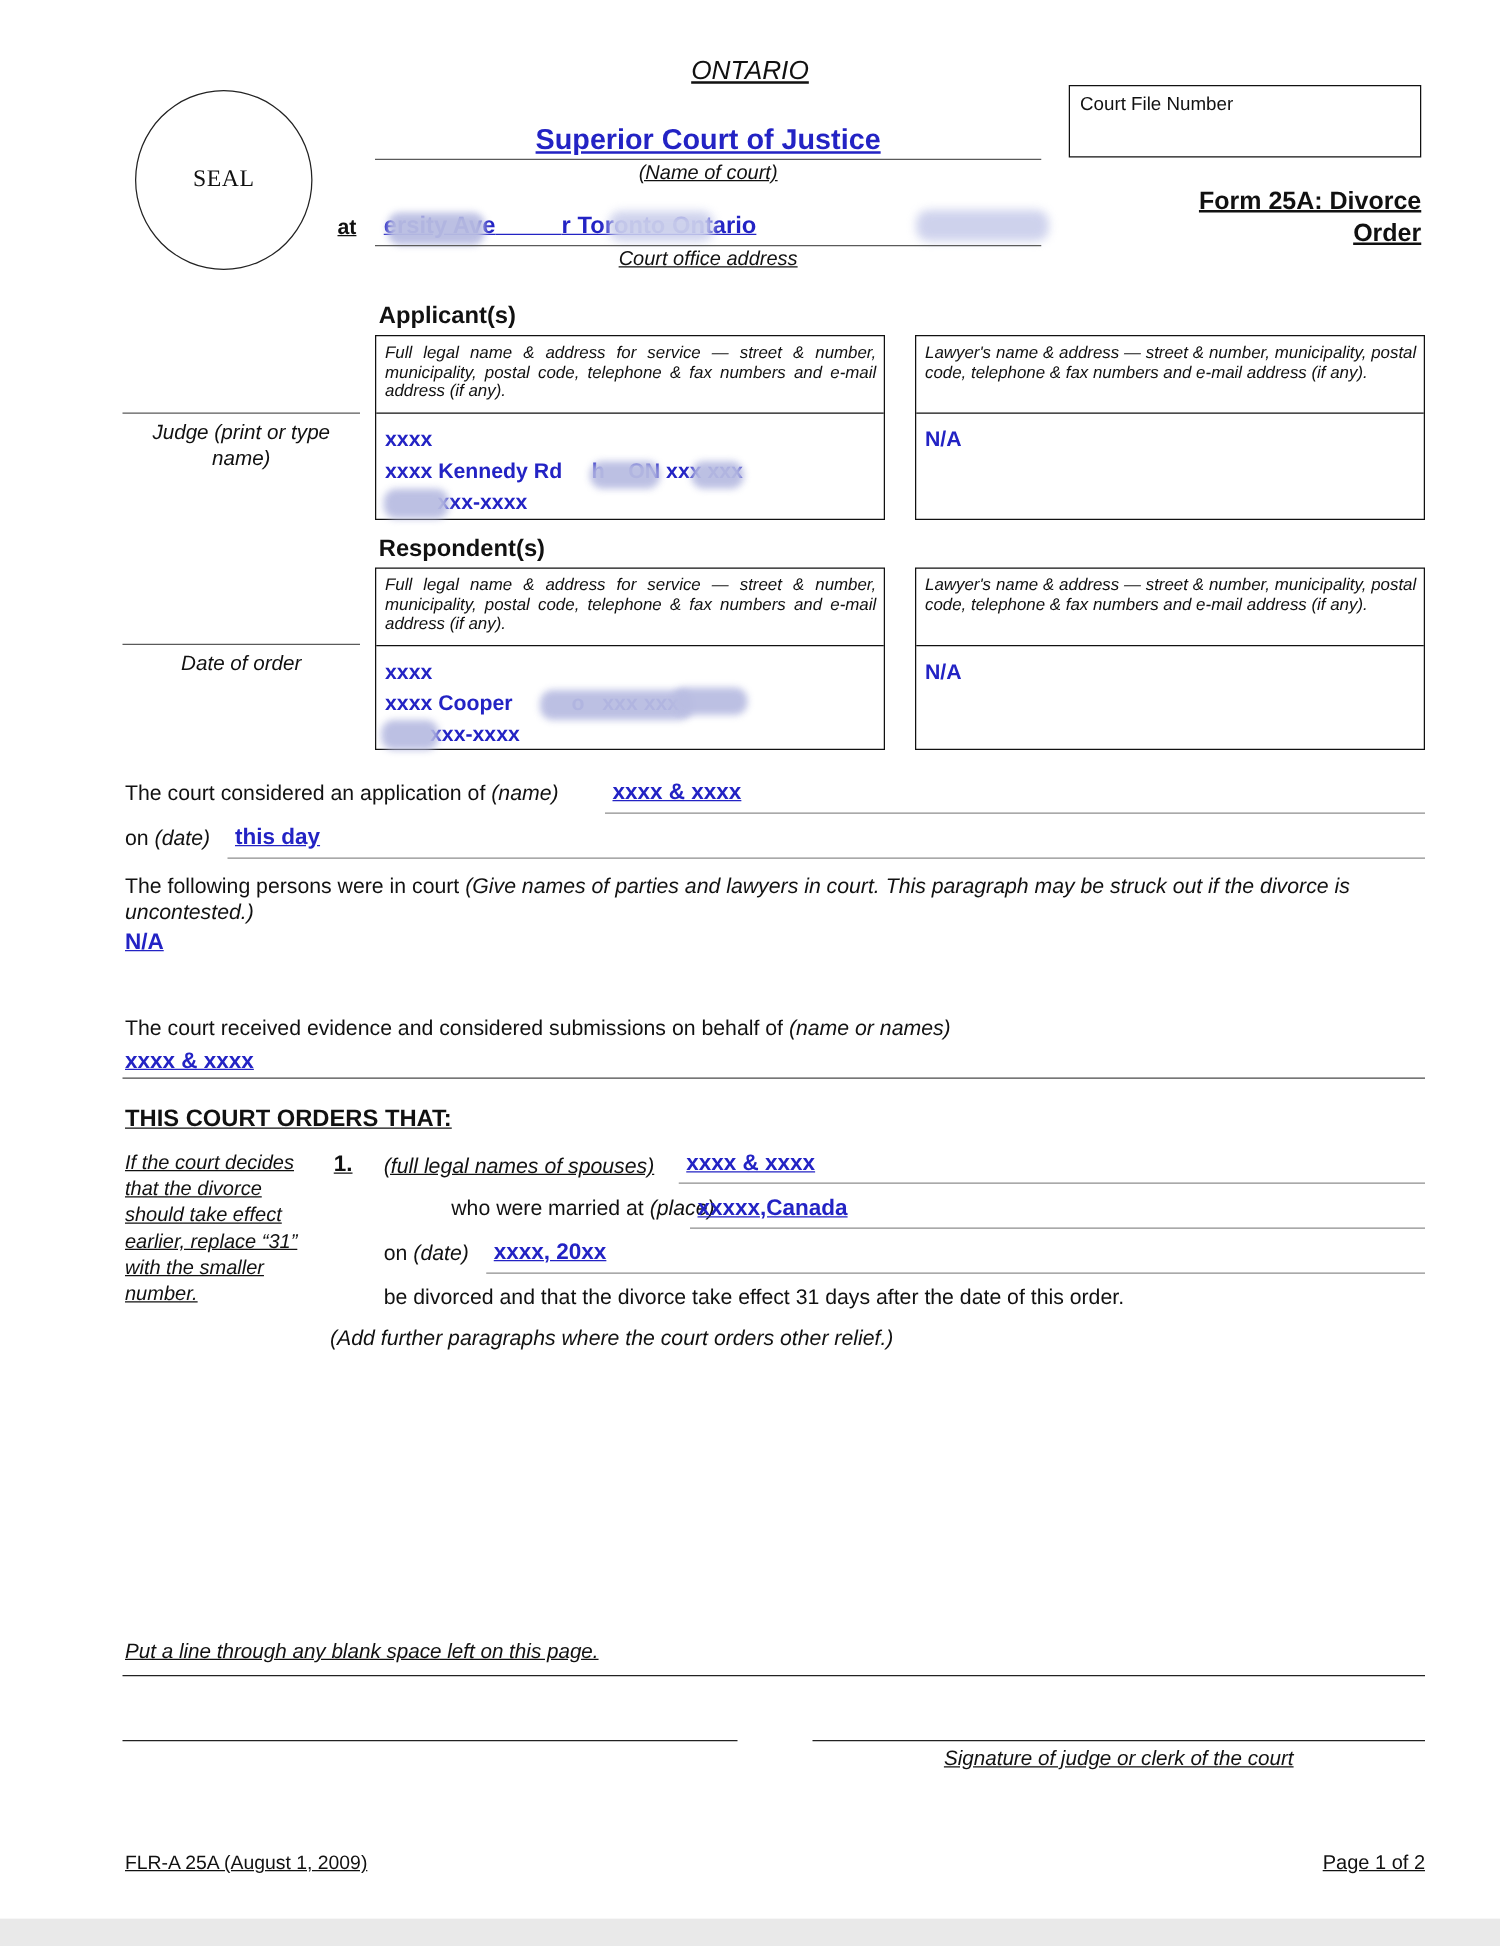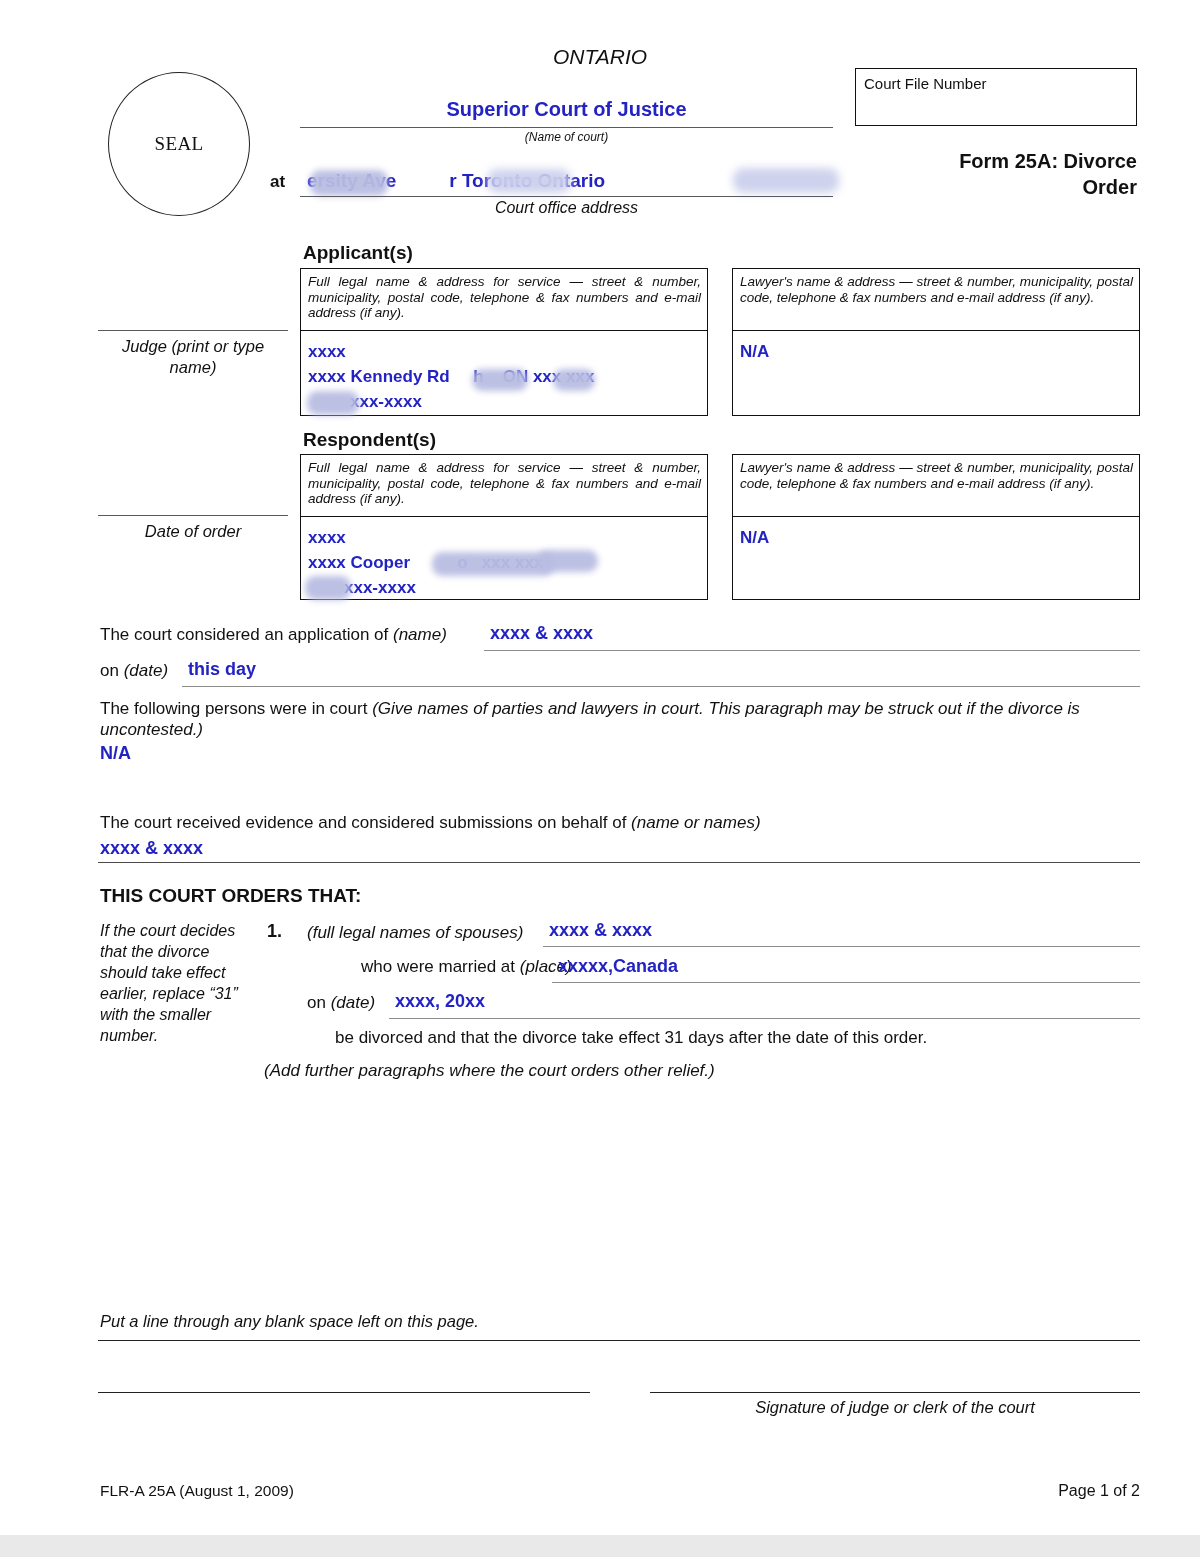--- a/index.html
+++ b/index.html
@@ -15,35 +15,35 @@
     overflow:hidden;
   }
   .bottom-band{
     position:absolute;left:0;top:1535px;width:1200px;height:22px;
     background:#e9e9e9;
   }
   
   .it{font-style:italic;}
   .bold{font-weight:bold;}
   .blue{color:#2323c4;font-weight:bold;}
-  .abs{position:absolute;}
+  .abs{position:absolute;text-decoration:underline;}
   .ln{position:absolute;border-bottom:1px solid #5a5a5a;}
   .dln{position:absolute;border-bottom:1px solid #8d8d8d;}
 
   
   #ontario{left:0;top:45px;width:1200px;text-align:center;font-size:21px;font-style:italic;color:#111;}
   .seal{
     position:absolute;left:108px;top:72px;width:140px;height:142px;
     border:1.5px solid #222;border-radius:50%;
     display:flex;align-items:center;justify-content:center;
     font-size:19px;letter-spacing:.4px;color:#111;font-family:Liberation Serif, serif;
   }
-  #courtname{left:300px;top:98px;width:533px;text-align:center;font-size:20px;}
+  #courtname{left:300px;top:98px;width:533px;text-align:center;font-size:23px;}
   #courtname-rule{left:300px;top:127px;width:533px;}
-  #courtname-cap{left:300px;top:130px;width:533px;text-align:center;font-size:12px;font-style:italic;color:#111;}
+  #courtname-cap{left:300px;top:130px;width:533px;text-align:center;font-size:16px;font-style:italic;color:#111;}
   #at-label{left:270px;top:172px;font-size:17px;font-weight:bold;color:#111;}
   #addr{left:307px;top:170px;width:526px;font-size:19px;}
   #addr-rule{left:300px;top:196px;width:533px;}
   #addr-cap{left:300px;top:199px;width:533px;text-align:center;font-size:16px;font-style:italic;color:#111;}
 
   #cfn-box{
     position:absolute;left:855px;top:68px;width:282px;height:58px;
     border:1px solid #111;box-sizing:border-box;padding-left:32px;
   }
   #cfn-label{position:absolute;left:8px;top:6px;font-size:15px;color:#111;}
@@ -218,21 +218,21 @@
   <div class="abs blue" style="left:558px;top:956px;font-size:18px;">xxxxx,Canada</div>
   <div class="dln" style="left:552px;top:982px;width:588px;"></div>
 
   <div class="bodytext" style="left:307px;top:993px;">
     <span>on</span>
     <span class="cap">(date)</span>
   </div>
   <div class="abs blue" style="left:395px;top:991px;font-size:18px;">xxxx, 20xx</div>
   <div class="dln" style="left:389px;top:1018px;width:751px;"></div>
 
-  <div class="bodytext" style="left:307px;top:1028px;margin-left:28px;">be divorced and that the divorce take effect 31 days after the date of this order.</div>
+  <div class="bodytext" style="left:307px;top:1028px;">be divorced and that the divorce take effect 31 days after the date of this order.</div>
   <div class="bodytext cap" style="left:264px;top:1061px;">(Add further paragraphs where the court orders other relief.)</div>
 
   <div class="abs" id="blankspace">Put a line through any blank space left on this page.</div>
   <div class="abs" id="blank-rule"></div>
 
   <div class="abs" id="sig-rule-l"></div>
   <div class="abs" id="sig-rule-r"></div>
   <div class="abs" id="sig-cap-r">Signature of judge or clerk of the court</div>
 
 

